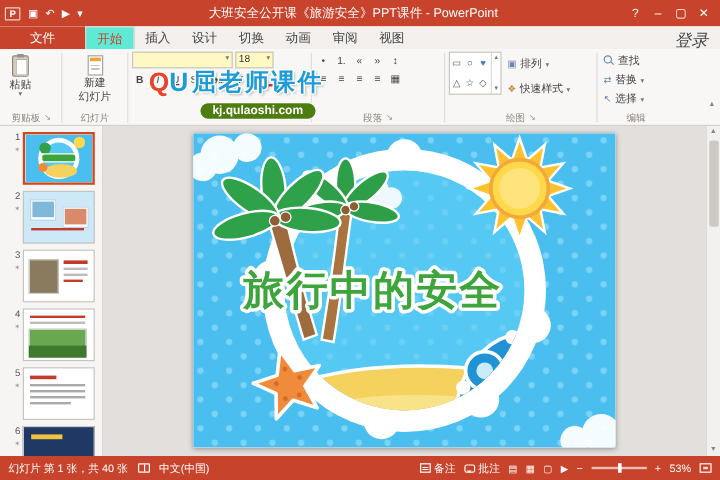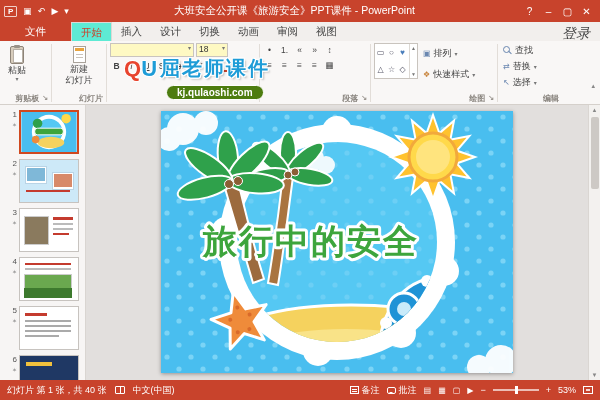--- a/index.html
+++ b/index.html
@@ -19,21 +19,21 @@
   .tabs{height:19px;background:#F2EFED;display:flex;align-items:stretch;font-size:10.5px;}
   .tab{padding:3px 9px 2px;color:#444;}
   .tab.file{background:#C8432C;color:#fff;padding:3px 25px 2px;}
   .tab.active{background:#5eead4;color:#C8432C;border:1px solid #DCD8D4;border-bottom:none;}
   .signin{margin-left:auto;padding:3px 10px 2px;color:#444;font-size:14px;font-style:italic;}
 
   
   .ribbon{height:64px;background:#F9F7F6;border-bottom:1px solid #D5D0CB;display:flex;padding:1px 2px 0 2px;position:relative;}
   .group{display:flex;flex-direction:column;padding:1px 2px 0;}
   .gbody{flex:1;display:flex;gap:2px;align-items:flex-start;}
-  .glabel{height:12px;font-size:8px;color:#8A857F;display:flex;align-items:center;justify-content:flex-end;gap:3px;font-weight:bold;}
+  .glabel{height:12px;font-size:8px;color:#8A857F;display:flex;align-items:center;justify-content:center;gap:3px;}
   .vdiv{width:1px;background:#E2DDD8;margin:2px 1px;}
   .bigbtn{display:flex;flex-direction:column;align-items:center;font-size:9px;color:#444;padding:2px 4px 0;gap:1px;line-height:1.15;}
   .arr{font-size:6px;color:#777;}
   .clip-icon{width:14px;height:18px;background:#D8CDBD;border:1px solid #8E8478;border-radius:2px;position:relative;margin-top:1px;}
   .clip-icon::before{content:"";position:absolute;top:-2px;left:3px;width:6px;height:3px;background:#9A9288;border-radius:1px;}
   .clip-icon::after{content:"";position:absolute;top:2px;left:2px;width:8px;height:12px;background:#fff;border:1px solid #B8B0A6;}
   .page-icon{width:13px;height:17px;background:#fff;border:1px solid #A9A29A;position:relative;margin-top:1px;}
   .page-icon::before{content:"";position:absolute;top:1px;left:1px;right:1px;height:3px;background:#E8A33D;}
   .page-icon::after{content:"";position:absolute;top:7px;left:2px;right:2px;height:6px;background:repeating-linear-gradient(#C9C2BA 0 1px,transparent 1px 3px);}
   .fcol{display:flex;flex-direction:column;gap:2px;}

